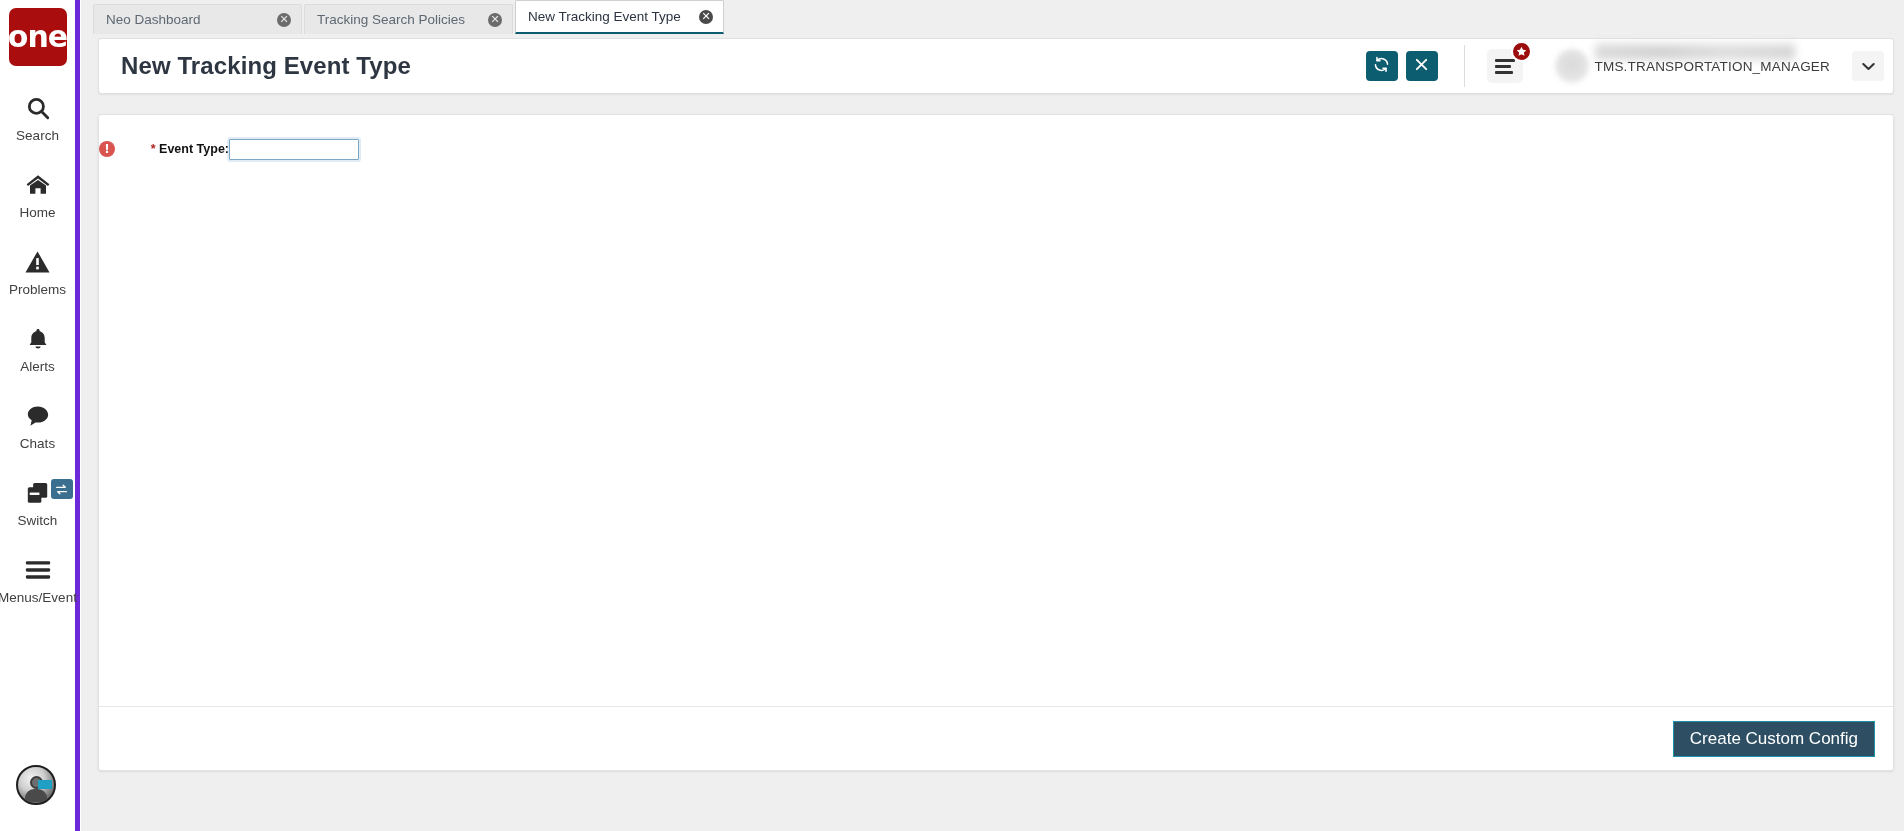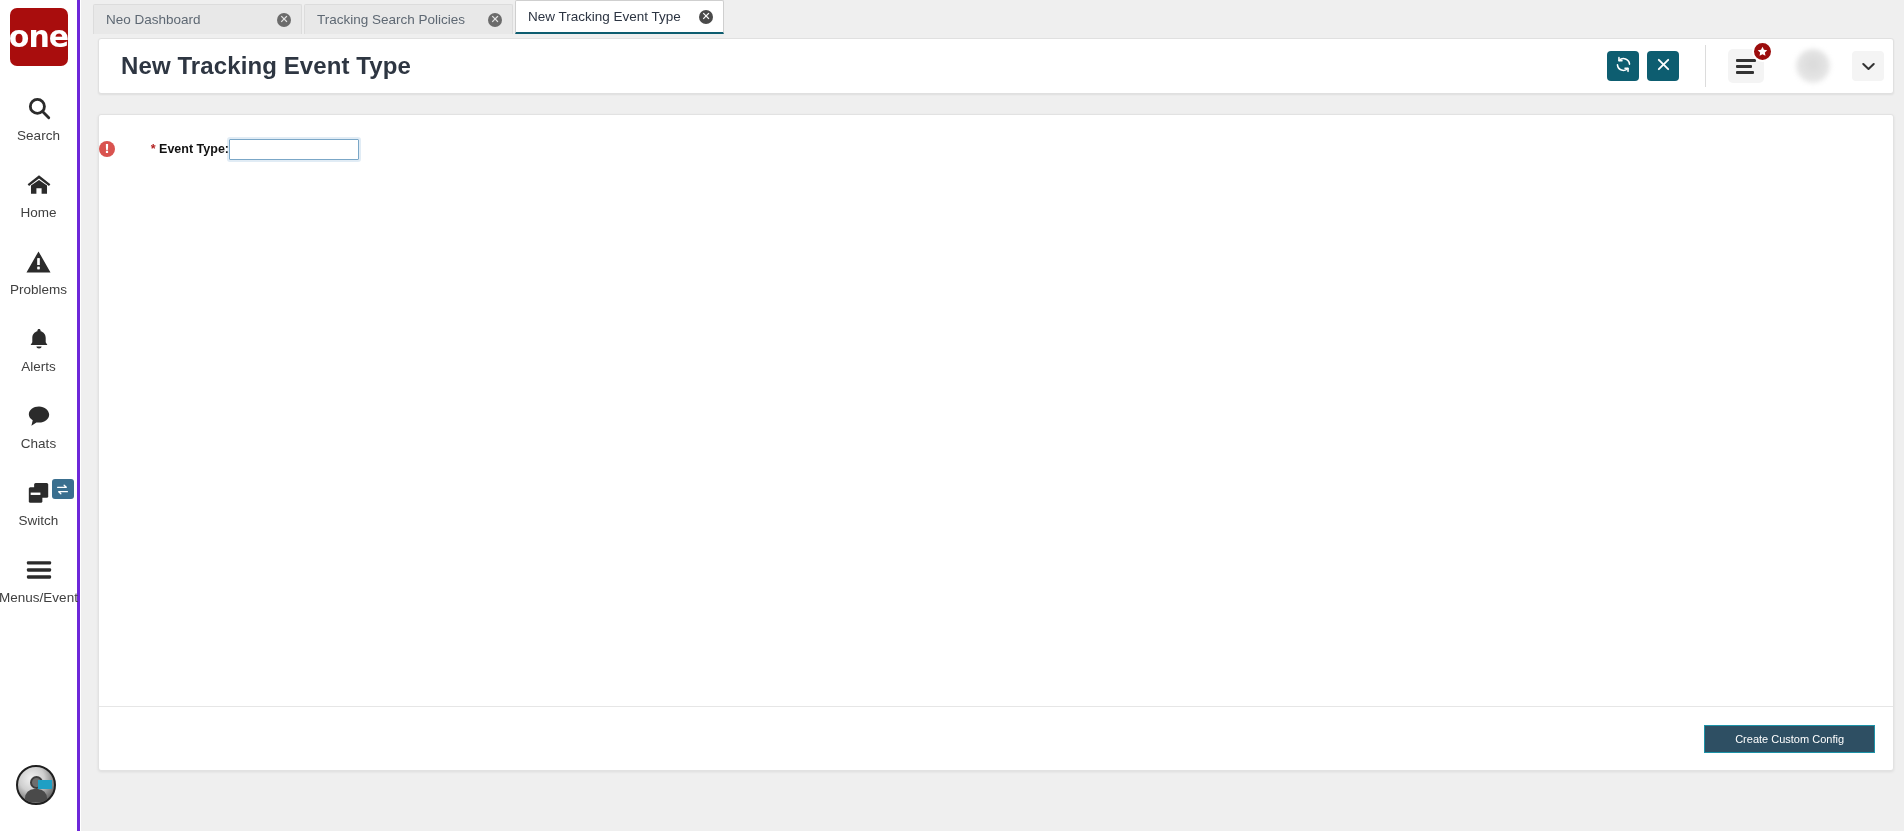--- a/index.html
+++ b/index.html
@@ -9,21 +9,21 @@
     overflow: hidden;
     background: #ffffff;
     font-family: "Liberation Sans", sans-serif;
   }
 
   
   #left-rail {
     position: absolute; left: 0; top: 0;
     width: 80px; height: 831px;
     background: #ffffff;
-    border-right: 3px solid #6d28d9;
+    border-right: 5px solid #6d28d9;
     display: flex; flex-direction: column; align-items: center;
   }
   #brand-logo {
     width: 58px; height: 58px; margin-top: 8px;
     background: #a90d0d;
     border-radius: 7px;
     display: flex; align-items: center; justify-content: center;
     color: #fff;
     font-size: 30px;
     font-weight: 700;
@@ -322,22 +322,22 @@
     height: 64px;
     border-top: 1px solid #e6e6e6;
     display: flex; align-items: center; justify-content: flex-end;
     padding-right: 18px;
   }
   #create-config-btn {
     background: #2e4f63;
     border: 1px solid #1c93a8;
     border-radius: 0;
     color: #ffffff;
-    font-size: 11px;
-    padding: 7px 30px;
+    font-size: 17px;
+    padding: 7px 16px;
     cursor: pointer;
     font-family: "Liberation Sans", sans-serif;
   }
 </style>
 </head>
 <body>
 
 <div id="left-rail">
 
   <div id="brand-logo">one</div>
@@ -478,20 +478,24 @@
         </span>
       <span id="fav-badge">
         <svg width="11" height="11" viewBox="0 0 24 24" fill="#fff">
           <path d="M12 1.8 15.2 8.3 22.4 9.3 17.2 14.4 18.4 21.5 12 18.2 5.6 21.5 6.8 14.4 1.6 9.3 8.8 8.3z"></path>
         </svg>
       </span>
     </div>
 
     <div id="user-avatar"></div>
 
+    <div id="user-block">
+      <div id="user-blur-bar"></div>
+      <span id="user-name">TMS.TRANSPORTATION_MANAGER</span>
+    </div>
 
     <div id="user-caret">
       <span>
         <svg width="13" height="9" viewBox="0 0 14 9" fill="none" stroke="#333" stroke-width="2.2" stroke-linecap="round" stroke-linejoin="round">
           <path d="M1.4 1.8 7 7.2l5.6-5.4"></path>
         </svg>
       </span>
     </div>
   </div>
 

